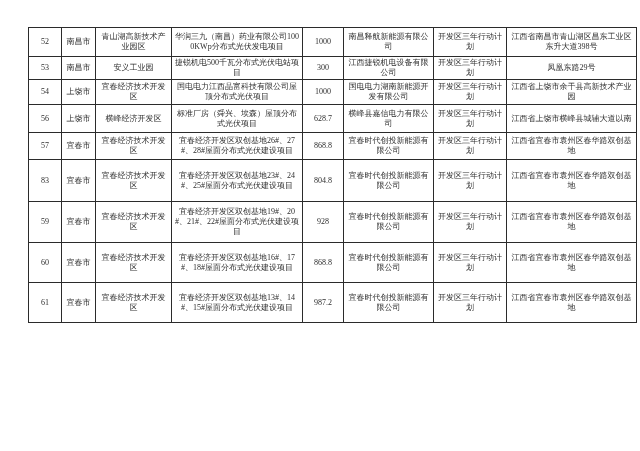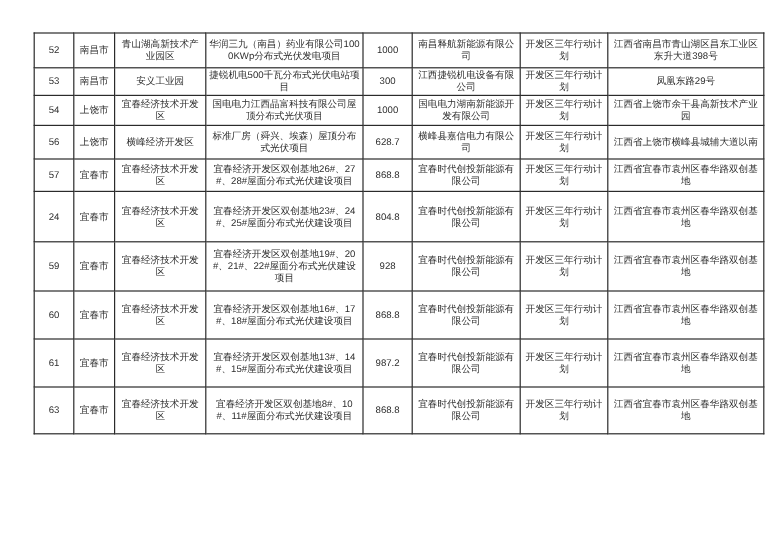--- a/index.html
+++ b/index.html
@@ -6,21 +6,21 @@
     margin: 0;
     padding: 0;
     background: #ffffff;
   }
   .canvas {
     position: relative;
     width: 640px;
     height: 451px;
     background: #ffffff;
     overflow: hidden;
-    font-family: Liberation Sans, sans-serif;
+    font-family: Liberation Serif, serif;
   }
   table.pv-table {
     position: absolute;
     left: 28px;
     top: 27px;
     width: 608px;
     border-collapse: collapse;
     table-layout: fixed;
   }
   table.pv-table td {
@@ -116,21 +116,21 @@
     <td>57</td>
     <td>宜春市</td>
     <td>宜春经济技术开发区</td>
     <td>宜春经济开发区双创基地26#、27#、28#屋面分布式光伏建设项目</td>
     <td>868.8</td>
     <td>宜春时代创投新能源有限公司</td>
     <td>开发区三年行动计划</td>
     <td>江西省宜春市袁州区春华路双创基地</td>
   </tr>
         <tr>
-    <td>24</td>
+    <td>83</td>
     <td>宜春市</td>
     <td>宜春经济技术开发区</td>
     <td>宜春经济开发区双创基地23#、24#、25#屋面分布式光伏建设项目</td>
     <td>804.8</td>
     <td>宜春时代创投新能源有限公司</td>
     <td>开发区三年行动计划</td>
     <td>江西省宜春市袁州区春华路双创基地</td>
   </tr>
         <tr>
     <td>59</td>
@@ -155,25 +155,15 @@
         <tr>
     <td>61</td>
     <td>宜春市</td>
     <td>宜春经济技术开发区</td>
     <td>宜春经济开发区双创基地13#、14#、15#屋面分布式光伏建设项目</td>
     <td>987.2</td>
     <td>宜春时代创投新能源有限公司</td>
     <td>开发区三年行动计划</td>
     <td>江西省宜春市袁州区春华路双创基地</td>
   </tr>
-        <tr>
-    <td>63</td>
-    <td>宜春市</td>
-    <td>宜春经济技术开发区</td>
-    <td>宜春经济开发区双创基地8#、10#、11#屋面分布式光伏建设项目</td>
-    <td>868.8</td>
-    <td>宜春时代创投新能源有限公司</td>
-    <td>开发区三年行动计划</td>
-    <td>江西省宜春市袁州区春华路双创基地</td>
-  </tr>
       </tbody>
   </table>
 </div>
 
 </body></html>

